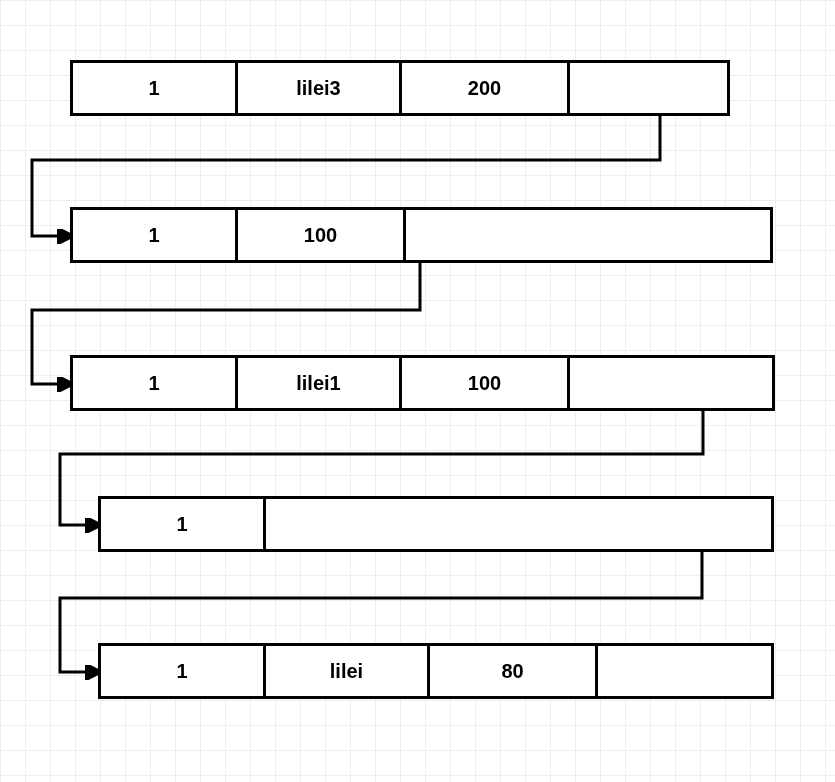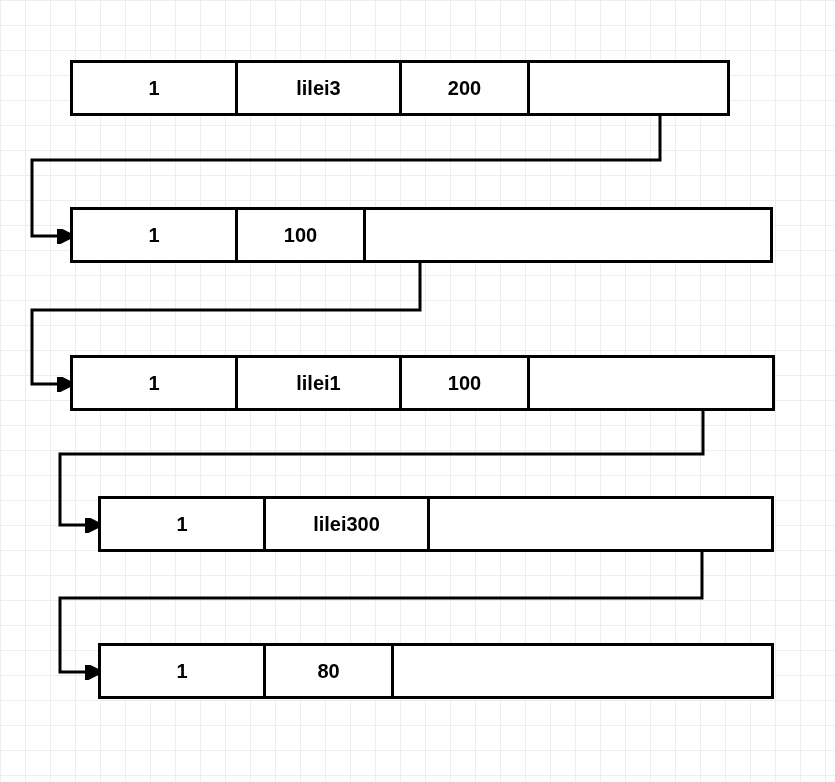--- a/index.html
+++ b/index.html
@@ -33,21 +33,21 @@
     .cell {
       border-right: 3px solid #000;
       display: flex;
       align-items: center;
       justify-content: center;
       background: #fff;
     }
     .cell:last-child { border-right: none; }
     .cell.id    { width: 165px; }
     .cell.name  { width: 164px; }
-    .cell.value { width: 128px; }
+    .cell.value { width: 168px; }
     .cell.next  { flex: 1; }
     .connector {
       position: absolute;
       stroke: #000;
       stroke-width: 3;
       fill: none;
       z-index: 1;
     }
   </style>
 </head>
@@ -67,25 +67,25 @@
       <div class="cell next"></div>
     </div>
     <div class="node" style="left: 70px; top: 355px; width: 705px;">
       <div class="cell id">1</div>
       <div class="cell name">lilei1</div>
       <div class="cell value">100</div>
       <div class="cell next"></div>
     </div>
     <div class="node" style="left: 98px; top: 496px; width: 676px;">
       <div class="cell id">1</div>
-      <div class="cell name">lilei300</div>
       <div class="cell next"></div>
     </div>
     <div class="node" style="left: 98px; top: 643px; width: 676px;">
       <div class="cell id">1</div>
+      <div class="cell name">lilei</div>
       <div class="cell value">80</div>
       <div class="cell next"></div>
     </div>
   </div>
 <svg id="svg-layer" class="connector" width="835" height="782">
     <defs>
       <marker id="arrow" viewBox="0 0 10 10" refX="9" refY="5" markerWidth="5" markerHeight="5" orient="auto-start-reverse">
         <path d="M 0 0 L 10 5 L 0 10 z" fill="#000"></path>
       </marker>
     </defs>

